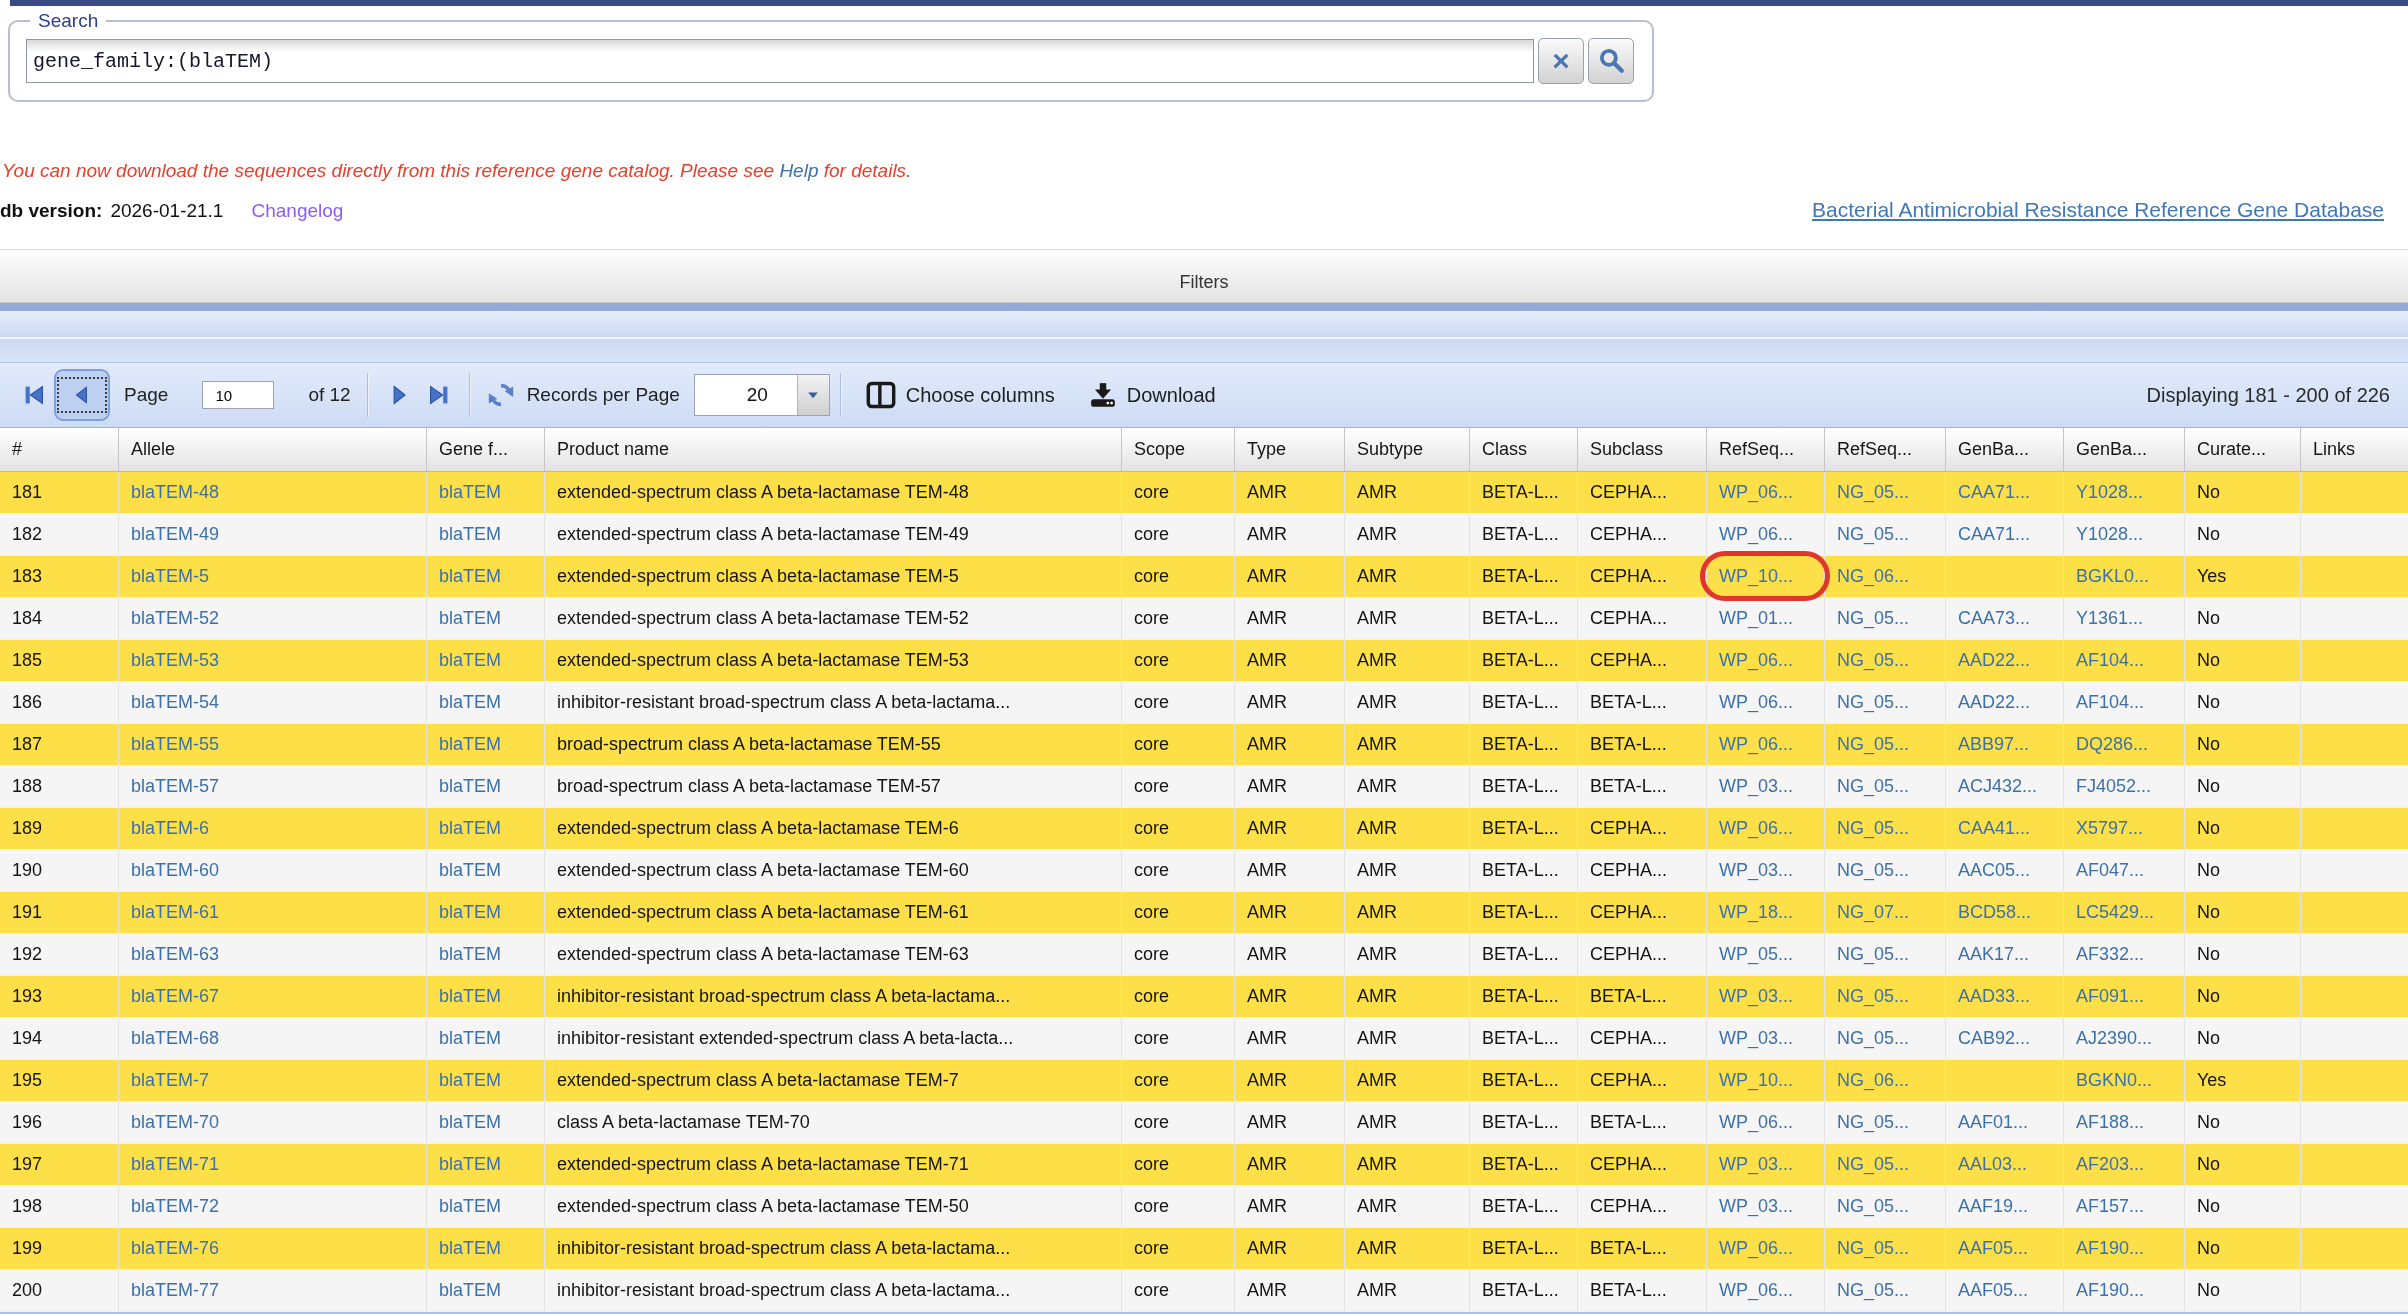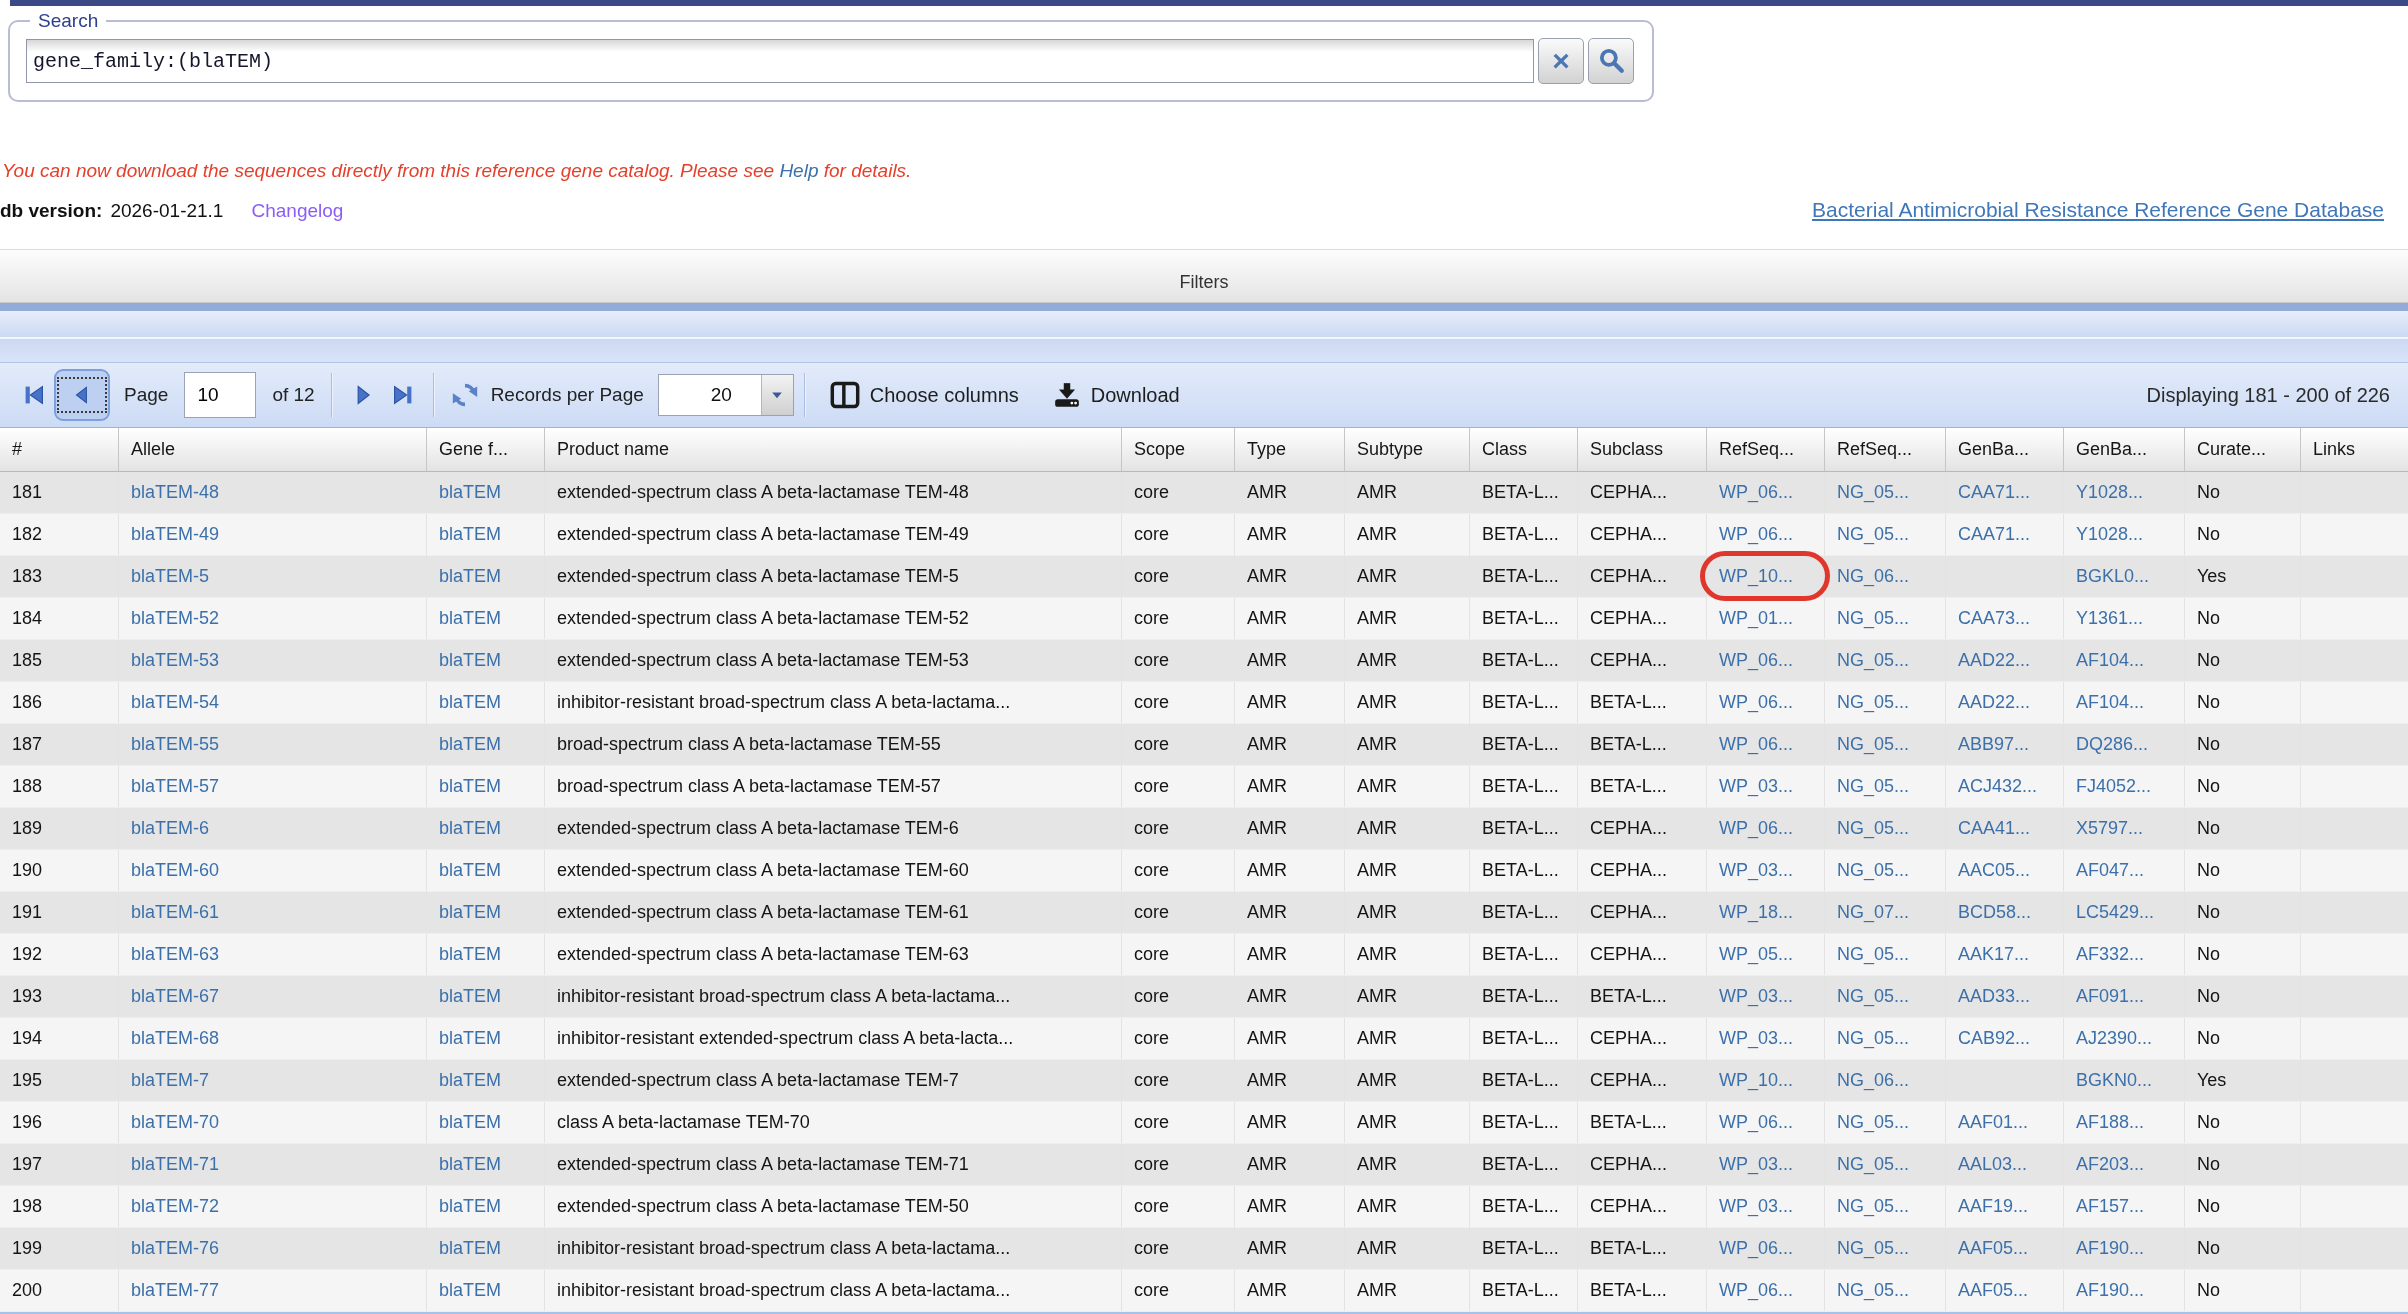--- a/index.html
+++ b/index.html
@@ -47,38 +47,38 @@
 
   
   #toolbar { height:66px; display:flex; align-items:center; padding-left:14px;
     background:linear-gradient(#e3ebfa,#ccdbf5);
     border-top:1px solid #b3c5e6; border-bottom:1px solid #9db4dc; }
   .pager-btn { width:40px; height:40px; display:flex; align-items:center; justify-content:center; cursor:pointer; }
   .prev-wrap { width:56px; height:52px; background:#bdd0f2; border:2px solid #7d9fdb;
     border-radius:9px; display:flex; align-items:center; justify-content:center; cursor:pointer; }
   .prev-dotted { border:2px dotted #3a3a3a; padding:5px 12px; display:flex; align-items:center; justify-content:center; }
   .tb-label { font-size:19px; color:#222; margin:0 6px; white-space:nowrap; }
-  .page-input { width:72px; height:46px; border:1px solid #9aa2b4; font-size:19px;
-    padding-left:12px; margin:0 10px; font-family:"Liberation Sans",sans-serif; background:#fff; }
+  .page-input { width:72px; height:28px; border:1px solid #9aa2b4; font-size:15px;
+    padding-left:12px; margin:0 28px; font-family:"Liberation Sans",sans-serif; background:#fff; }
   .sep { height:44px; border-left:1px solid #aabdde; border-right:1px solid #edf2fb; margin:0 10px; }
   .rec-select { display:flex; height:42px; border:1px solid #9aa2b4; background:#fff; margin-left:8px; cursor:pointer;padding-left:40px; }
   .sel-val { width:62px; font-size:19px; padding-left:12px; line-height:40px; color:#111; }
   .sel-btn { width:32px; display:flex; align-items:center; justify-content:center;
     background:linear-gradient(#f3f3f3,#cfcfcf); border-left:1px solid #b5b5b5; }
   .tb-group { display:flex; align-items:center; margin-left:14px; cursor:pointer; }
   .tb-group .glabel { font-size:20px; color:#1d1d1d; margin-left:10px; white-space:nowrap; }
   #displaying { margin-left:auto; padding-right:18px; font-size:20px; color:#2a2a2a; }
 
   
   #gridheader { display:flex; height:44px; background:linear-gradient(#ffffff,#e3e3e3);
     border-bottom:1px solid #b9b9b9; }
   .hcell { border-right:1px solid #c6c6c6; padding-left:12px; line-height:43px;
     font-size:18px; color:#161616; white-space:nowrap; overflow:hidden; }
   #gridbody { position:relative; height:840px; }
-  .trow { display:flex; height:42px; border-bottom:1px solid #efefef; background:#e5e5e5; }
+  .trow { display:flex; height:42px; border-bottom:1px solid #efefef; background:#fde047; }
   .trow.alt { background:#f5f5f5; }
   .tcell { border-right:1px solid #e3e3e3; padding-left:12px; line-height:40px;
     font-size:18px; color:#141414; white-space:nowrap; overflow:hidden; }
   .lnk { color:#3c70aa; cursor:pointer; }
   .c0{width:119px;} .c1{width:308px;} .c2{width:118px;} .c3{width:577px;}
   .c4{width:113px;} .c5{width:110px;} .c6{width:125px;} .c7{width:108px;}
   .c8{width:129px;} .c9{width:118px;} .c10{width:121px;} .c11{width:118px;}
   .c12{width:121px;} .c13{width:116px;} .c14{width:107px; border-right:none;}
 
   #annotation { position:absolute; left:1700px; top:79px; width:130px; height:50px;

